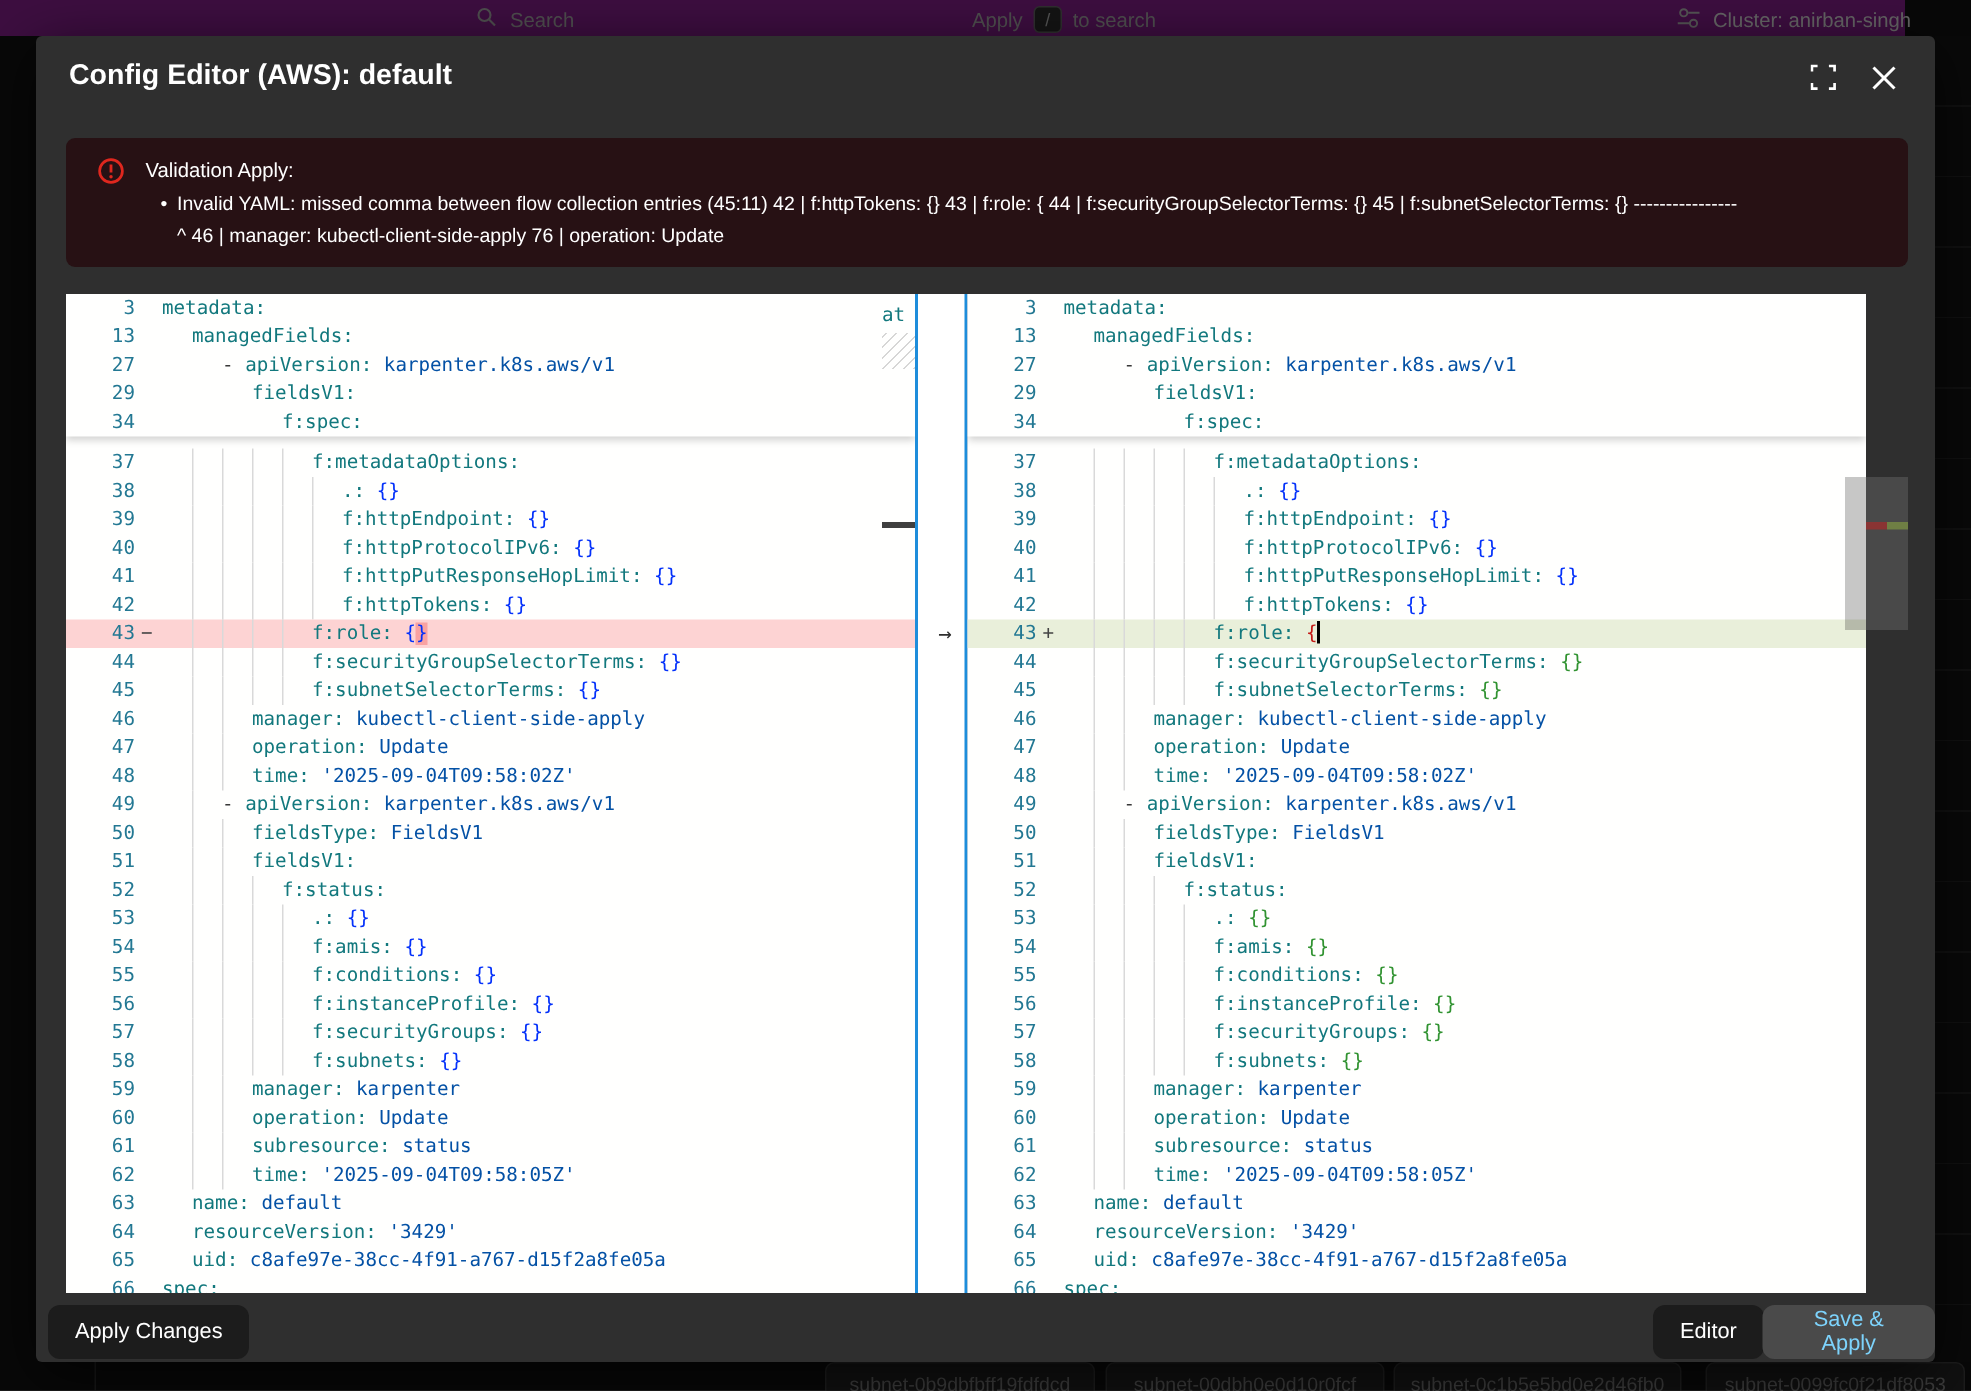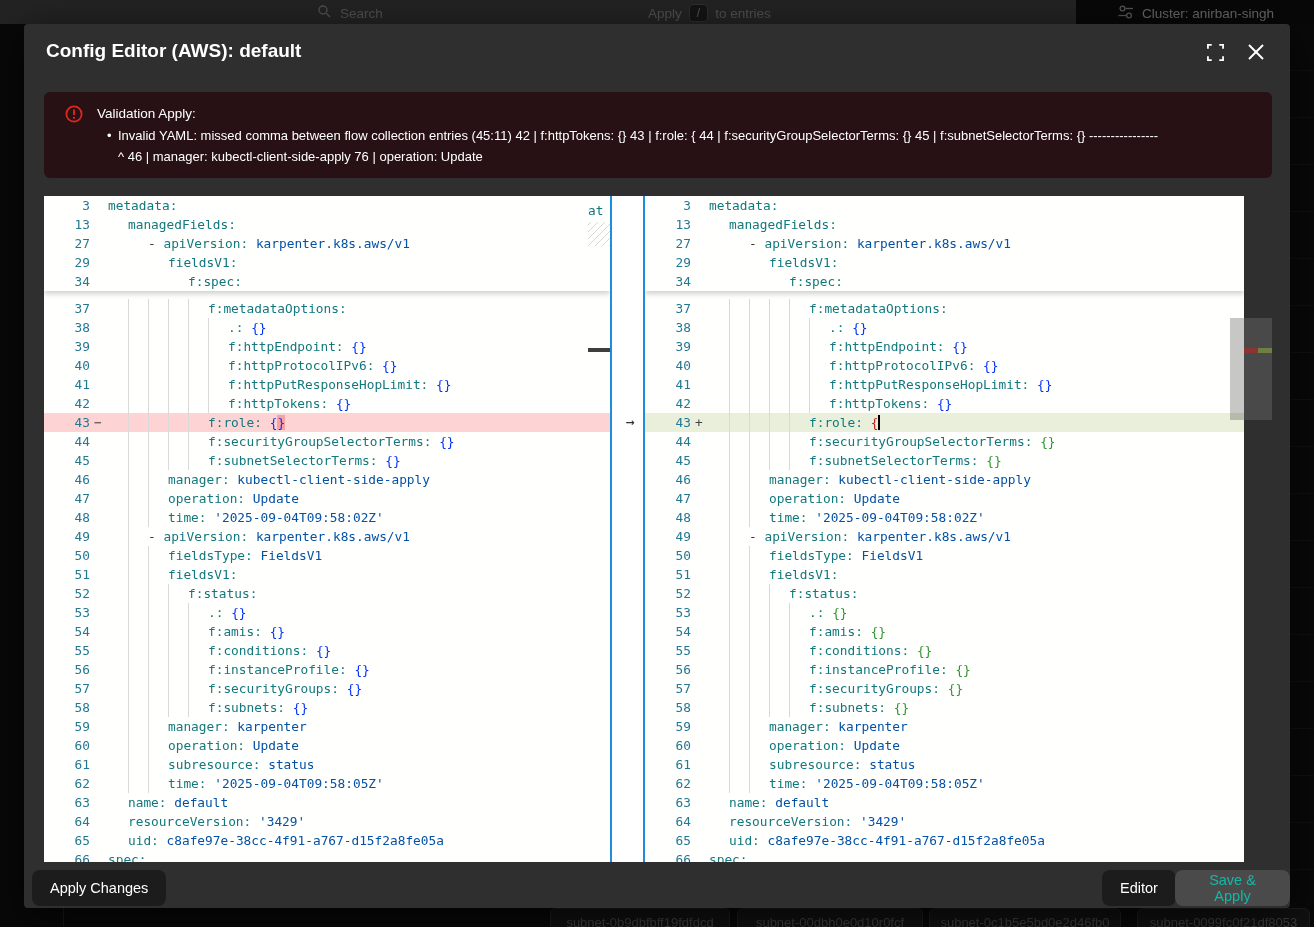--- a/index.html
+++ b/index.html
@@ -1,20 +1,20 @@
 <!DOCTYPE html>
 <html><head>
 <meta charset="utf-8">
 <style>
   html,body{margin:0;padding:0}
   body{width:1314px;height:927px;overflow:hidden;position:relative;background:#101010;
        font-family:"Liberation Sans",sans-serif;-webkit-font-smoothing:antialiased}
 
   
-  .topbar{position:absolute;left:0;top:0;width:1076px;height:24px;background:#404040;z-index:1}
+  .topbar{position:absolute;left:0;top:0;width:1270px;height:24px;background:#701a75;z-index:1}
   .search-wrap{position:absolute;left:318px;top:5px;display:flex;align-items:center;gap:9px;
                color:#8f8f8f;font-size:13.5px}
   .press-wrap{position:absolute;left:648px;top:4px;display:flex;align-items:center;gap:7px;
               color:#8f8f8f;font-size:13.5px}
   .keycap{display:inline-block;border:1px solid #565656;border-radius:4px;background:#262626;
           padding:0 7px;font-size:12px;line-height:16px;color:#9a9a9a}
   .cluster-wrap{position:absolute;left:1118px;top:5px;width:196px;overflow:hidden;white-space:nowrap;
                 display:flex;align-items:center;gap:8px;color:#b9b9b9;font-size:13.5px}
   .pagestrip-right{position:absolute;left:1290px;top:24px;width:24px;height:884px;background:#121212;
      background-image:repeating-linear-gradient(180deg,transparent 0 46px,rgba(255,255,255,.06) 46px 47px);z-index:1}
@@ -77,42 +77,42 @@
   .rscroll{position:absolute;left:585px;top:122px;width:14px;height:102px;background:rgba(0,0,0,.22);z-index:3}
   .ruler{position:absolute;left:1200px;top:0;width:28px;height:666px}
   .ruler-slider{position:absolute;left:0;top:122px;width:28px;height:102px;background:rgba(255,255,255,.13)}
   .ruler-red{position:absolute;left:0;top:152px;width:14px;height:5px;background:#8a3433}
   .ruler-green{position:absolute;left:14px;top:152px;width:14px;height:5px;background:#6f7f44}
 
   
   .fbtn{position:absolute;top:846px;height:36px;border:none;border-radius:8px;font-size:14.5px;
         font-family:"Liberation Sans",sans-serif;cursor:pointer;padding:0 18px}
   .fbtn.dark{background:#1c1c1c;color:#fff}
-  .fbtn.disabled{background:#4a4a4a;color:#14b8a6;cursor:default}
+  .fbtn.disabled{background:#4a4a4a;color:#7dd3fc;cursor:default}
   .btn-undo{left:8px}
   .btn-close2{left:1078px}
   .btn-save{left:1151px}
 </style>
 </head>
 <body style="--key: #12787d; --val: #0451a5; --lnum: #237893; --bracket: #0431fa; --bracketAlt: #319331; --bracketErr: #c41a16; --removedLine: #fdd3d3; --removedChar: #f9a2a2; --addedLine: #e9efda; --guide: #d9d9d9; --sash: #1e8ddb;">
 
 <div class="topbar">
   <div class="search-wrap">
     <span>
       <svg width="13" height="13" viewBox="0 0 13 13">
           <circle cx="5" cy="5" r="4" fill="none" stroke="#8f8f8f" stroke-width="1.4"></circle>
           <line x1="8.2" y1="8.2" x2="12" y2="12" stroke="#8f8f8f" stroke-width="1.4"></line>
         </svg>
     </span>
     <span>Search</span>
   </div>
   <div class="press-wrap">
     <span>Apply</span>
     <span class="keycap">/</span>
-    <span>to entries</span>
+    <span>to search</span>
   </div>
   <div class="cluster-wrap">
     <span>
       <svg width="16" height="14" viewBox="0 0 16 14">
           <circle cx="4.5" cy="3.5" r="2.4" fill="none" stroke="#9a9a9a" stroke-width="1.3"></circle>
           <line x1="7.5" y1="3.5" x2="15" y2="3.5" stroke="#9a9a9a" stroke-width="1.3"></line>
           <circle cx="11" cy="10.5" r="2.4" fill="none" stroke="#9a9a9a" stroke-width="1.3"></circle>
           <line x1="0.5" y1="10.5" x2="8" y2="10.5" stroke="#9a9a9a" stroke-width="1.3"></line>
         </svg>
     </span>

